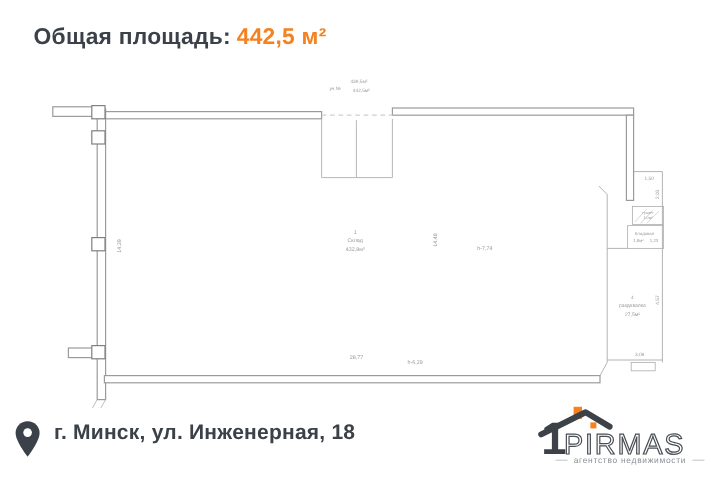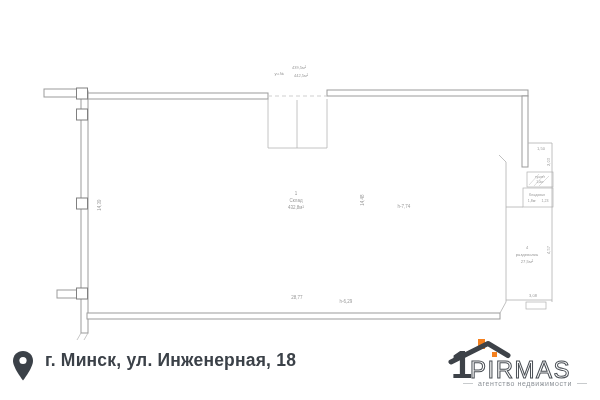--- a/index.html
+++ b/index.html
@@ -21,20 +21,21 @@
   .footer{position:absolute;left:12px;top:350px;display:flex;align-items:flex-start;}
   .address{
     margin-left:11px;font-size:17.5px;font-weight:600;color:#3b4148;letter-spacing:.2px;
   }
   .logo{position:absolute;left:445px;top:336px;}
 </style>
 </head>
 <body>
 
 <div class="header">
+  <div class="area-line"><span>Общая площадь:</span><span class="area-value">442,5 м²</span></div>
 </div>
 
 <svg class="plan-svg" width="600" height="400" viewBox="0 0 600 400">
   <g fill="#ffffff" stroke="#9b9b9b" stroke-width="1">
 
     <rect x="44" y="89" width="43" height="8"></rect>
     <rect x="81" y="91" width="7" height="242"></rect>
     <rect x="88" y="93" width="180" height="6"></rect>
     <rect x="327" y="90" width="201" height="6"></rect>
     <rect x="522" y="96" width="6" height="71"></rect>

